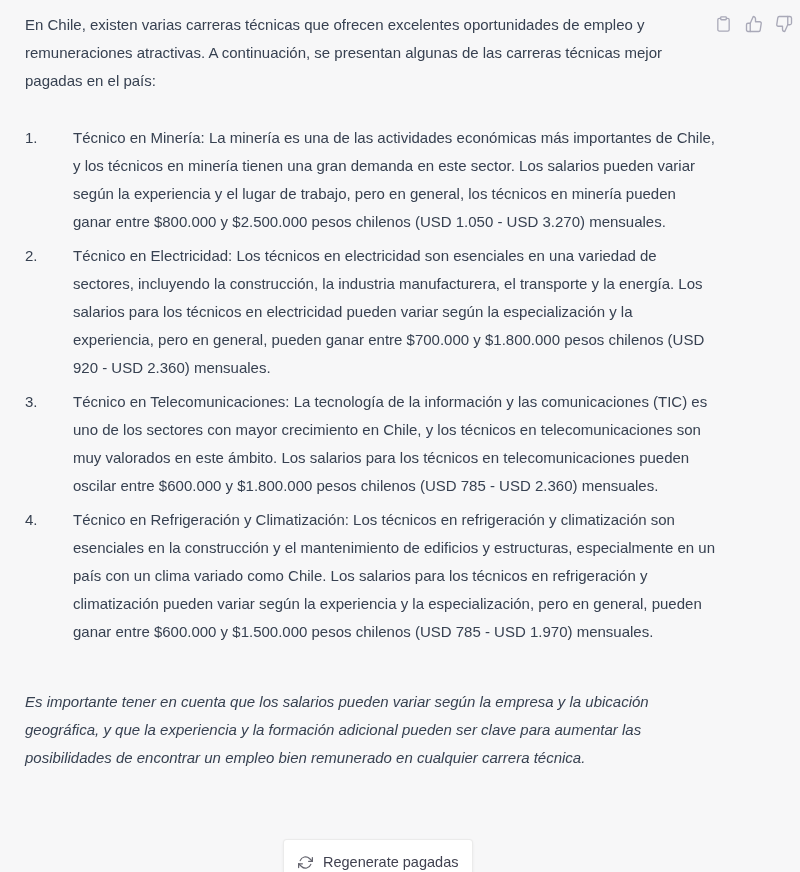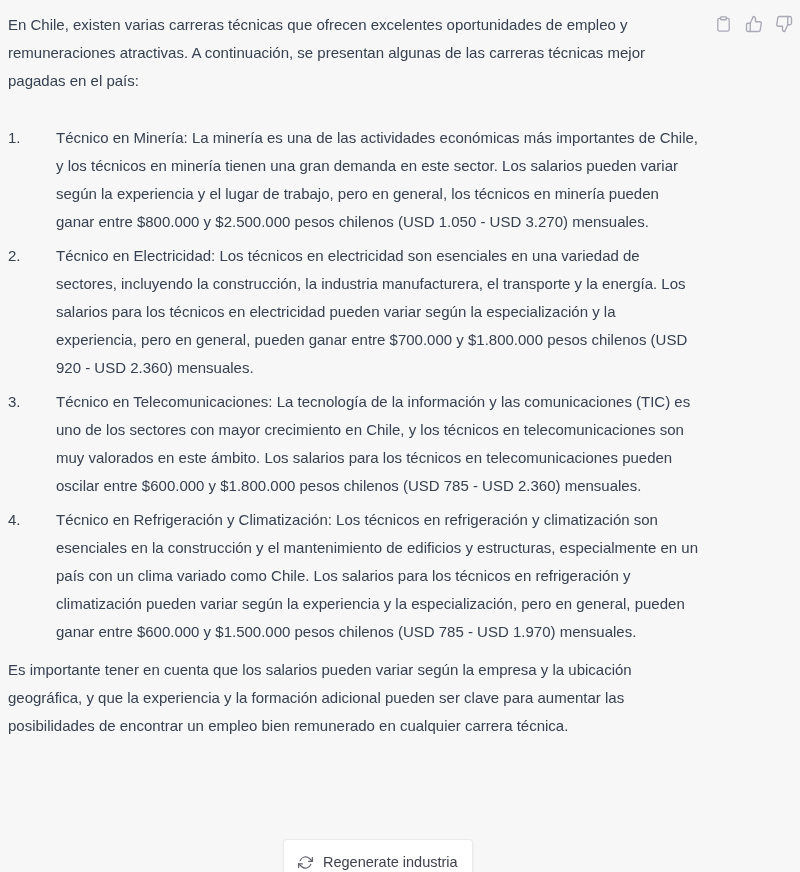--- a/index.html
+++ b/index.html
@@ -9,27 +9,27 @@
     background: #f7f7f8;
     font-family: "Liberation Sans", sans-serif;
     color: #374151;
   }
   .message-wrap {
     position: relative;
     width: 800px; height: 872px;
   }
   .message-content {
     position: absolute;
-    left: 8px; top: 11px;
+    left: 25px; top: 11px;
     width: 690px;
     font-size: 15px;
     line-height: 28px;
   }
   .intro-paragraph { margin-bottom: 29px; }
-  .outro-paragraph { margin-top: 10px; }
+  .outro-paragraph { margin-top: 42px; font-style: italic; }
   .career-list { }
   .list-item {
     display: flex;
     margin-bottom: 6px;
   }
   .list-item:last-child { margin-bottom: 0; }
   .item-number {
     width: 24px;
     flex-shrink: 0;
   }
@@ -131,16 +131,16 @@
   </div>
 
   <button class="regenerate-button">
     <span class="refresh-wrap">
       <svg width="15" height="15" viewBox="0 0 24 24" fill="none" stroke="currentColor" stroke-width="2" stroke-linecap="round" stroke-linejoin="round">
         <polyline points="23 4 23 10 17 10"></polyline>
         <polyline points="1 20 1 14 7 14"></polyline>
         <path d="M3.51 9a9 9 0 0 1 14.85-3.36L23 10M1 14l4.64 4.36A9 9 0 0 0 20.49 15"></path>
       </svg>
     </span>
-    <span>Regenerate industria</span>
+    <span>Regenerate pagadas</span>
   </button>
 
 </div>
 
 </body></html>

